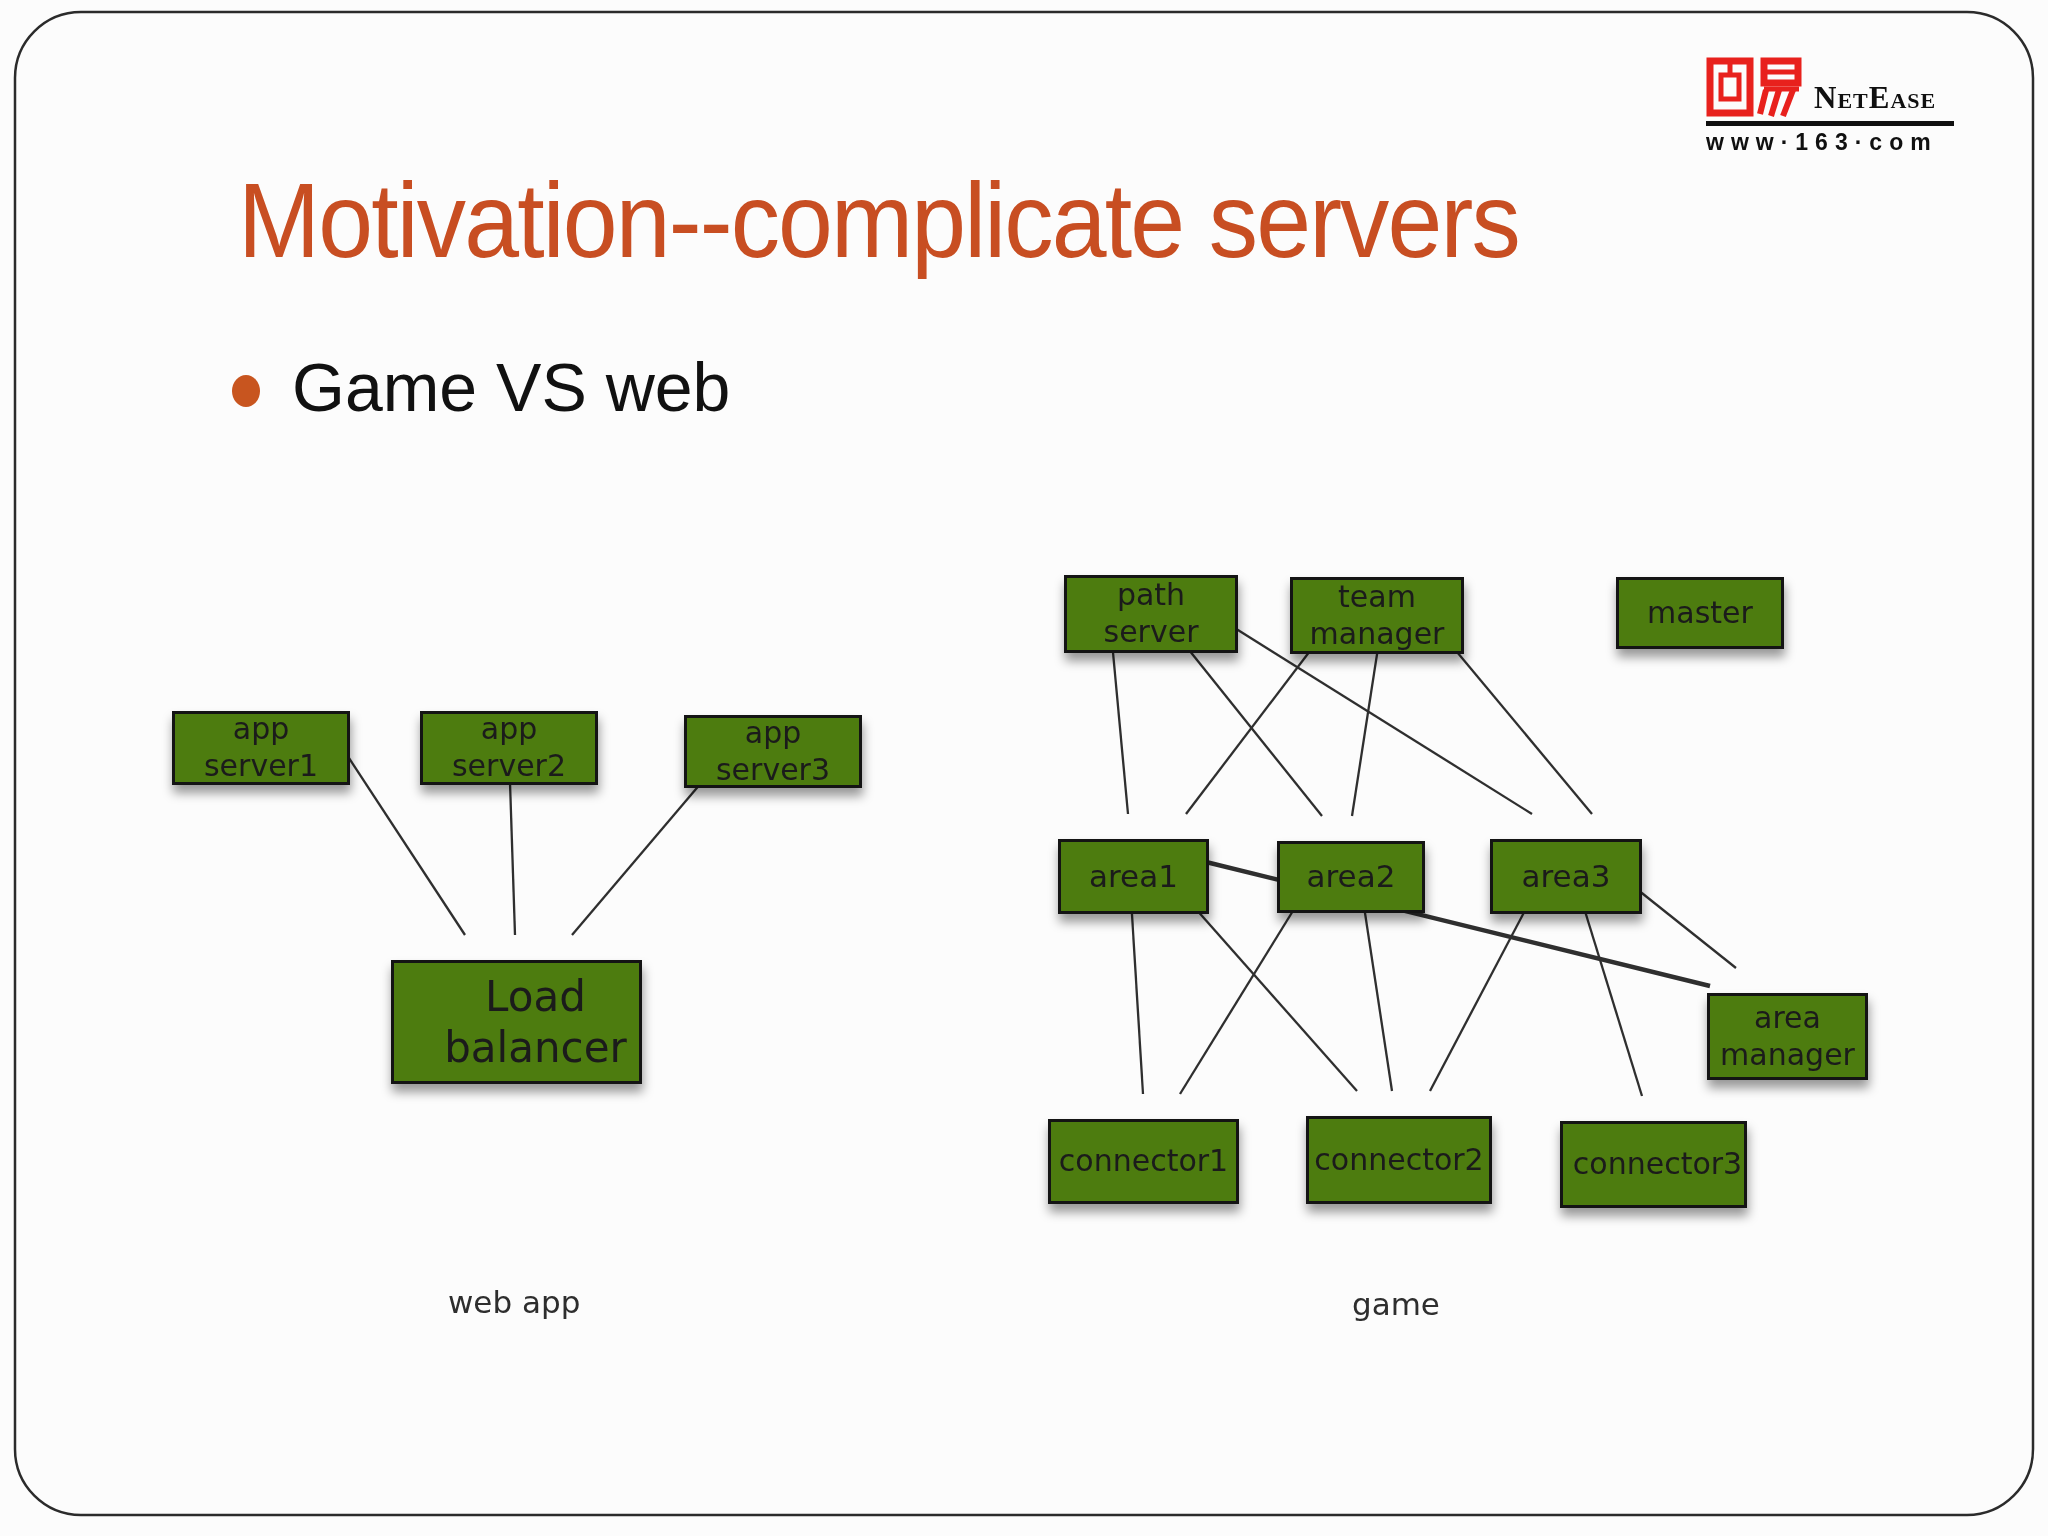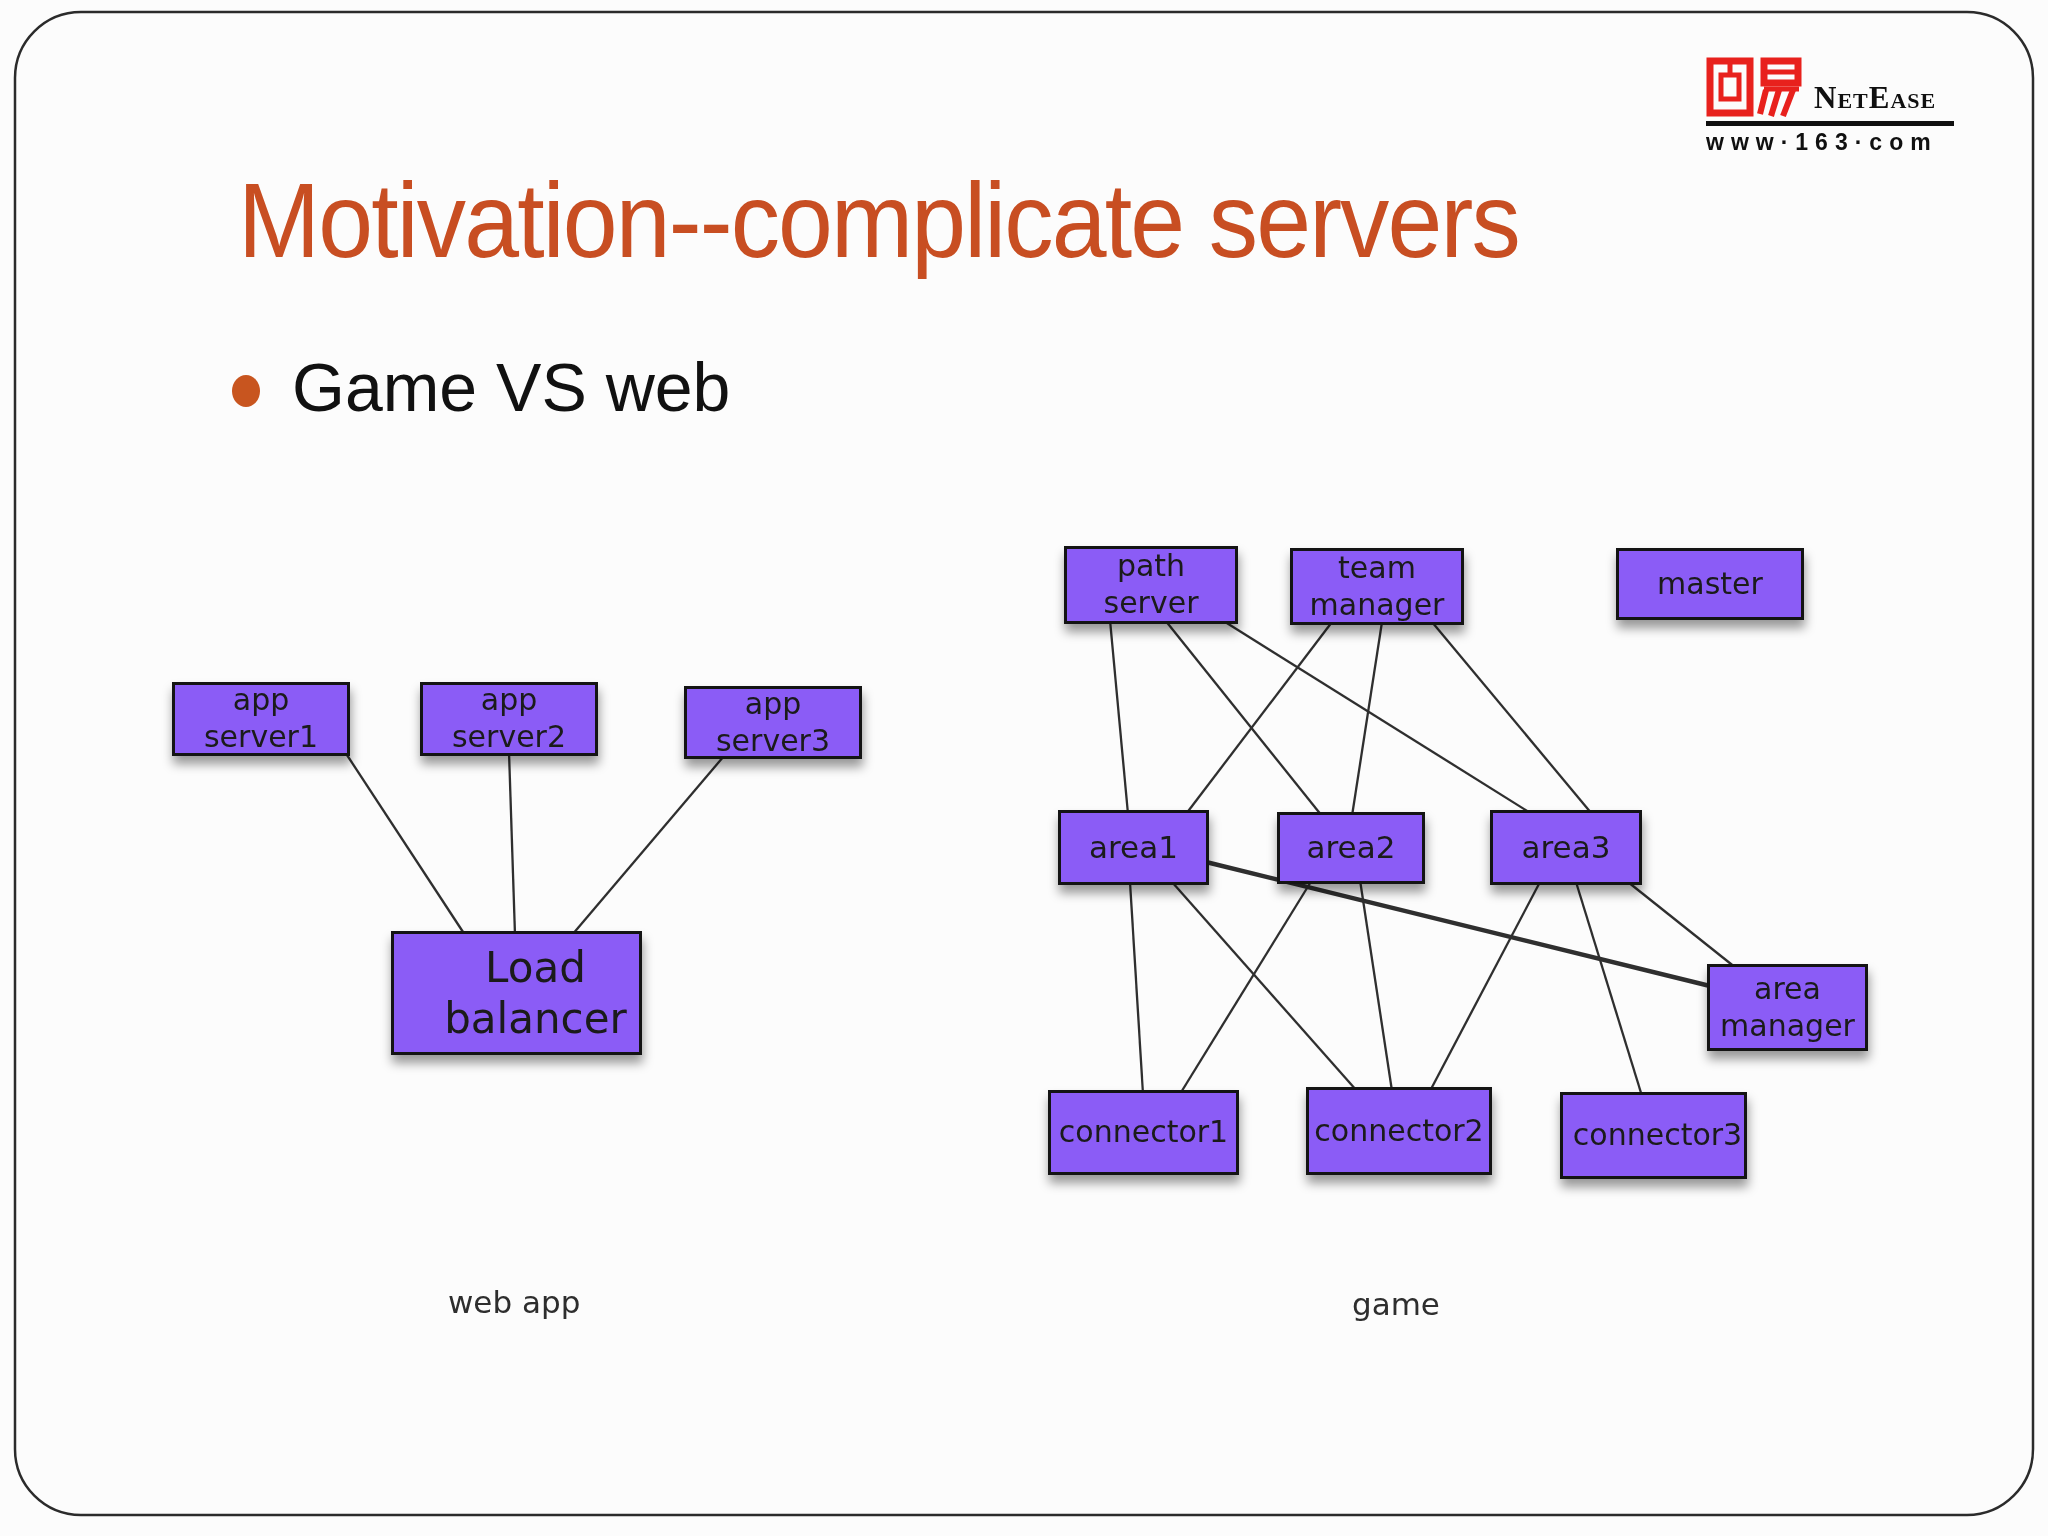--- a/index.html
+++ b/index.html
@@ -9,29 +9,30 @@
     background:#fcfcfc;
     overflow:hidden;
     font-family:"Liberation Sans", sans-serif;
   }
   #border-svg,#edge-svg{position:absolute;left:0;top:0;width:100%;height:100%;}
   #diagram-layer{position:absolute;left:0;top:0;width:100%;height:100%;}
 
   .node{
     position:absolute;
     box-sizing:border-box;
-    background:#8b5cf6;
+    background:#4d7c0f;
     border:3px solid #141414;
     box-shadow:1px 8px 10px rgba(0,0,0,0.40);
     display:flex;align-items:center;justify-content:center;
     text-align:center;
     white-space:pre-line;
     font-family:"DejaVu Sans", sans-serif;
     color:#1b1b1b;
     line-height:1.22;
+    margin-top:29px;
   }
 
   .page-title{
     position:absolute;left:238px;top:160px;
     font-size:106px;
     letter-spacing:-2px;
     transform:scaleX(0.93);
     transform-origin:left top;
     white-space:nowrap;
     font-family:"Liberation Sans", sans-serif;
@@ -98,21 +99,21 @@
 server1</div>
       <div class="node" style="left: 420px; top: 682px; width: 178px; height: 74px; font-size: 30px;">app
 server2</div>
       <div class="node" style="left: 684px; top: 686px; width: 178px; height: 73px; font-size: 30px;">app
 server3</div>
       <div class="node" style="left: 391px; top: 931px; width: 251px; height: 124px; font-size: 42px; padding-left: 38px;">Load balancer</div>
       <div class="node" style="left: 1064px; top: 546px; width: 174px; height: 78px; font-size: 30px;">path
 server</div>
       <div class="node" style="left: 1290px; top: 548px; width: 174px; height: 77px; font-size: 30px;">team
 manager</div>
-      <div class="node" style="left: 1616px; top: 548px; width: 188px; height: 72px; font-size: 30px;">master</div>
+      <div class="node" style="left: 1616px; top: 548px; width: 168px; height: 72px; font-size: 30px;">master</div>
       <div class="node" style="left: 1058px; top: 810px; width: 151px; height: 75px; font-size: 31px;">area1</div>
       <div class="node" style="left: 1277px; top: 812px; width: 148px; height: 72px; font-size: 31px;">area2</div>
       <div class="node" style="left: 1490px; top: 810px; width: 152px; height: 75px; font-size: 31px;">area3</div>
       <div class="node" style="left: 1707px; top: 964px; width: 161px; height: 87px; font-size: 30px;">area
 manager</div>
       <div class="node" style="left: 1048px; top: 1090px; width: 191px; height: 85px; font-size: 30px;">connector1</div>
       <div class="node" style="left: 1306px; top: 1087px; width: 186px; height: 88px; font-size: 30px;">connector2</div>
       <div class="node" style="left: 1560px; top: 1092px; width: 187px; height: 87px; font-size: 30px; padding-left: 8px;">connector3</div>
     </div>
 

